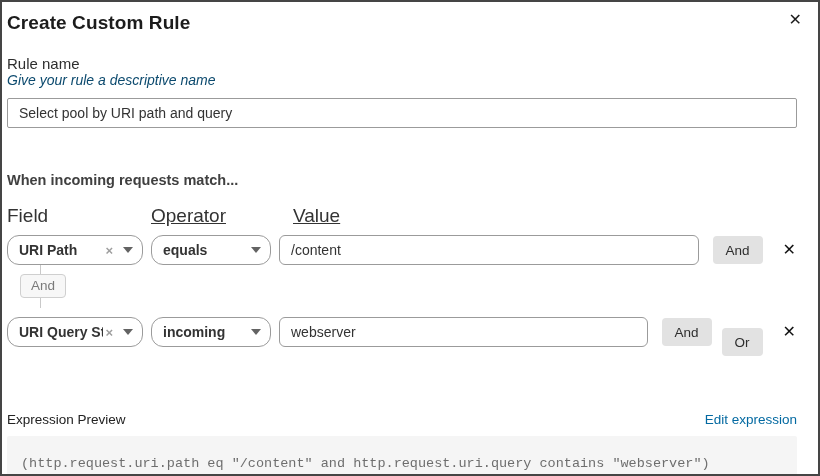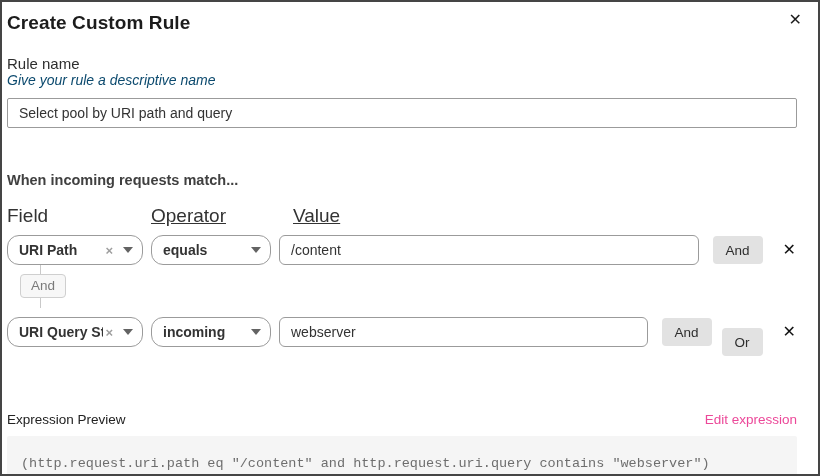--- a/index.html
+++ b/index.html
@@ -190,21 +190,21 @@
   
   .expression-header {
     display: flex;
     justify-content: space-between;
     align-items: baseline;
     margin-top: 56px;
   }
   .expression-label { font-size: 13.5px; color: #222222; }
   .edit-link {
     font-size: 13.5px;
-    color: #ec4899;
+    color: #0369a1;
     text-decoration: none;
     cursor: pointer;
   }
   .code-block {
     margin-top: 9px;
     background: #f5f5f5;
     border-radius: 2px;
     padding: 20px 14px;
     font-family: "Liberation Mono", "DejaVu Sans Mono", monospace;
     font-size: 13.5px;

